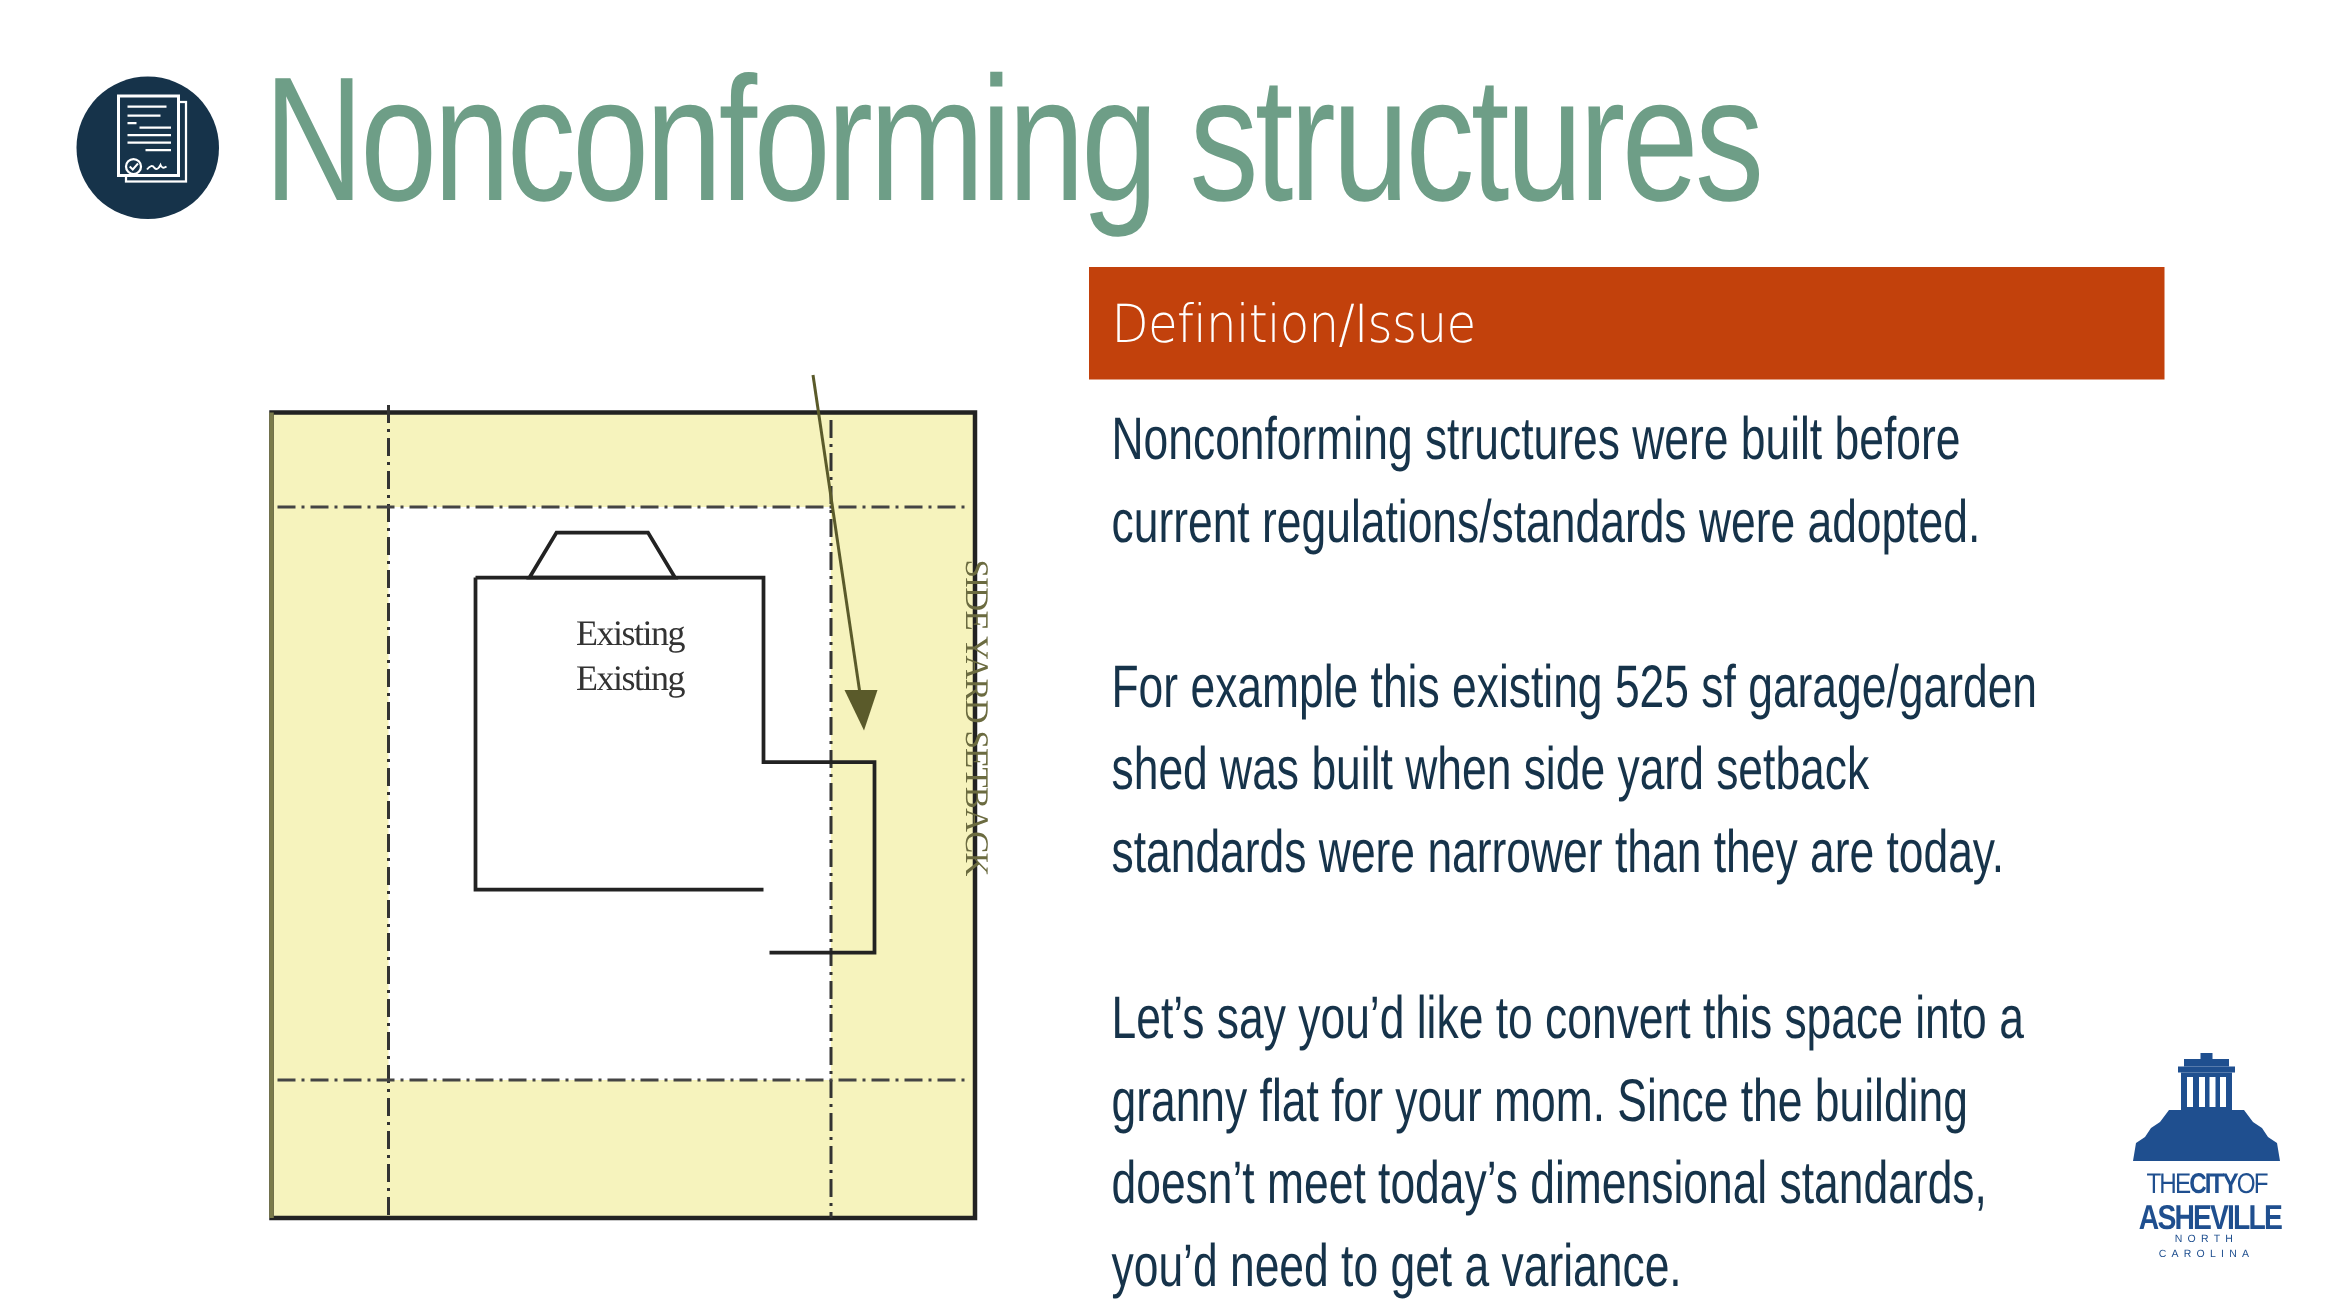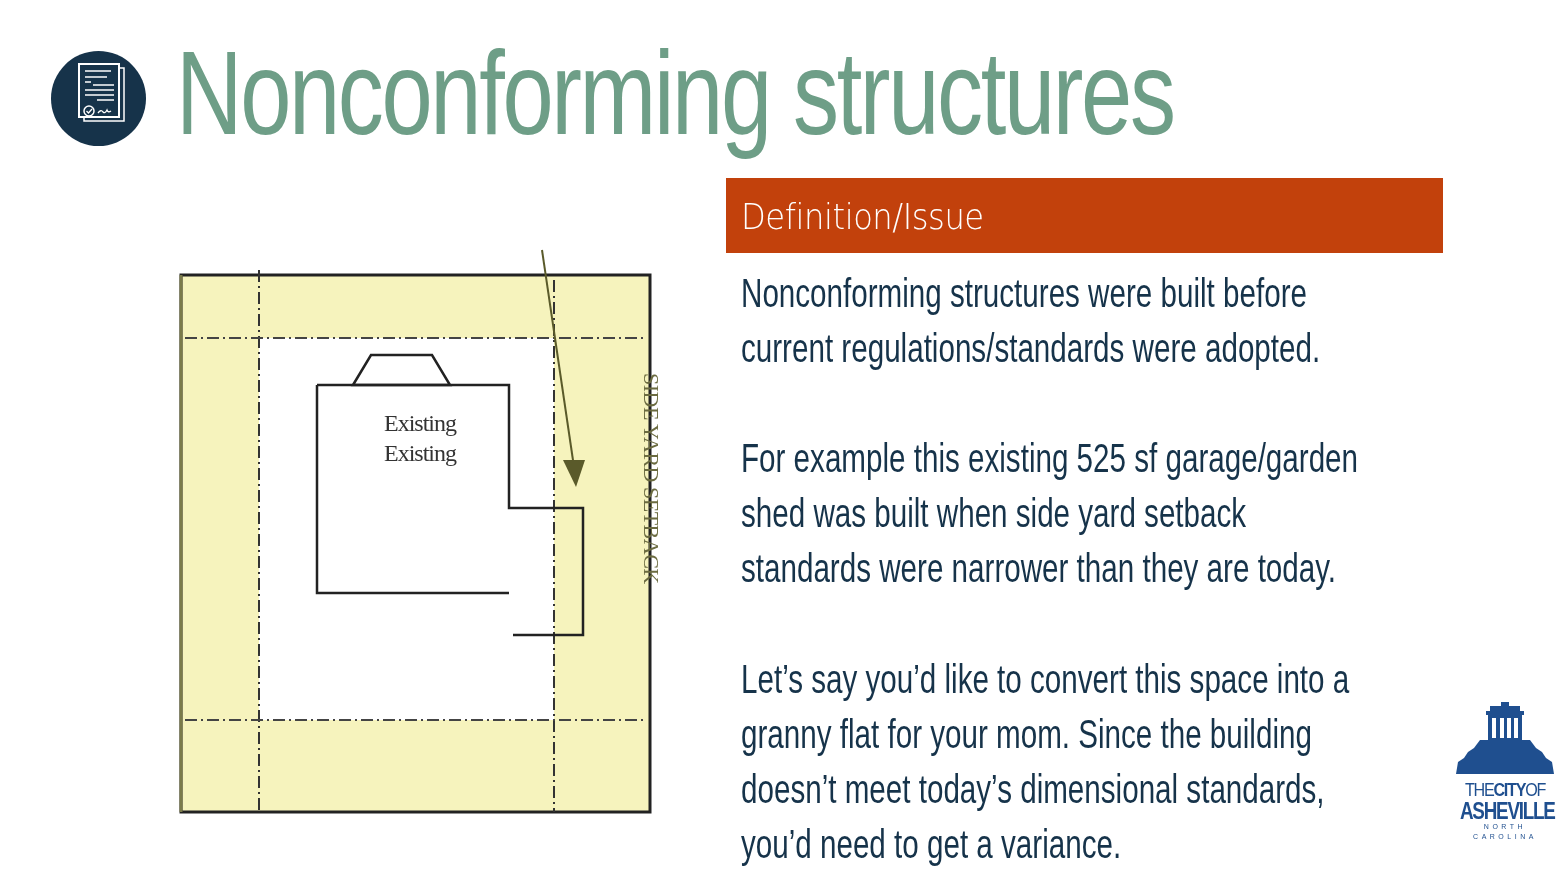--- a/index.html
+++ b/index.html
@@ -46,21 +46,21 @@
   }
   .body-text {
     position: absolute; left: 741px; width: 900px;
     font-family: "Liberation Sans Narrow", "Liberation Sans", sans-serif;
     font-size: 40px; color: #16334a; line-height: 55px;
     transform: scaleX(0.74); transform-origin: left top;
   }
   .p1 { top: 266px; }
   .p2 { top: 431px; }
   .p3 { top: 652px; }
-  .logo { position: absolute; left: 1450px; top: 700px; width: 110px; height: 135px; }
+  .logo { position: absolute; left: 1416px; top: 700px; width: 110px; height: 135px; }
   .logo-text {
     position: absolute; left: 0; top: 80px; width: 110px; text-align: center;
     color: #1f4f8f; font-family: "Liberation Sans", sans-serif;
   }
   .logo-line1 { font-size: 19px; letter-spacing: -1.5px; line-height: 20px; transform: scaleX(0.85); }
   .logo-line1 b { font-weight: 900; }
   .logo-line2 { font-size: 23px; font-weight: 900; letter-spacing: -1.5px; line-height: 22px; transform: scaleX(0.82); }
   .logo-line3 { font-size: 7px; letter-spacing: 3.5px; line-height: 10px; }
 </style>
 </head>

